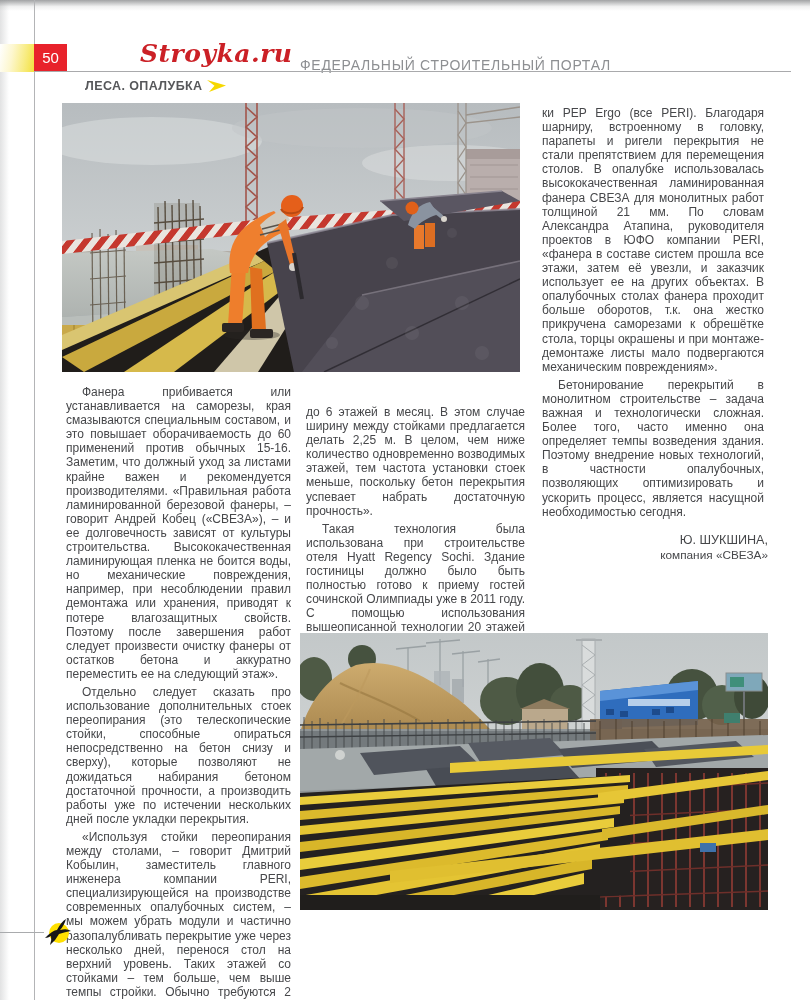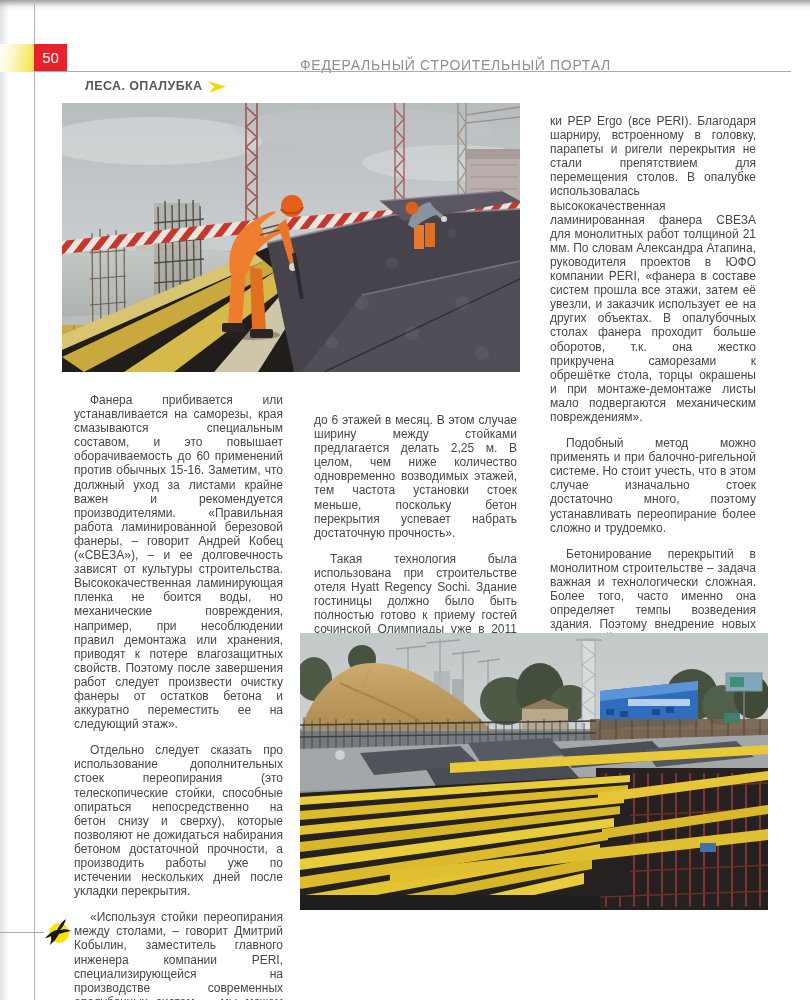--- a/index.html
+++ b/index.html
@@ -15,24 +15,24 @@
   .hrule{position:absolute;left:34px;top:71px;width:757px;height:1px;background:#a9aaac;}
   
   .yellow-strip{position:absolute;left:0;top:44px;width:34px;height:28px;
                 background:linear-gradient(100deg,#ffffff 0%,#fdf7cf 35%,#f8ec83 70%,#f3e13e 100%);}
   .page-num{position:absolute;left:34px;top:44px;width:33px;height:28px;background:#e8222b;
             color:#fff;font-size:15px;line-height:28px;text-align:center;}
   .brand{position:absolute;left:140px;top:39px;font-family:"DejaVu Serif",serif;
          font-style:italic;font-weight:bold;font-size:25px;color:#cb2026;letter-spacing:.5px;}
   .tagline{position:absolute;left:300px;top:57px;font-size:14px;letter-spacing:.7px;color:#8d8f92;}
   .section{position:absolute;left:85px;top:79px;font-size:12.5px;font-weight:bold;
-           color:#56575a;letter-spacing:.4px;display:flex;align-items:flex-end;gap:5px;}
+           color:#56575a;letter-spacing:.4px;display:flex;align-items:center;gap:5px;}
   
   .col{position:absolute;color:#46474a;font-size:12px;line-height:14.1px;text-align:justify;}
-  .col p{margin:12px;text-indent:16px;}
+  .col p{margin:4px;text-indent:16px;}
   .col p.cont{text-indent:0;}
   .col1{left:62px;top:381px;width:233px;}
   .col2{left:302px;top:401px;width:227px;}
   .col3{left:538px;top:102px;width:230px;}
   .sig{margin-top:14px;text-align:right;}
   .sig-name{font-size:12.6px;line-height:15px;}
   .sig-org{font-size:11.8px;line-height:15px;}
   
   .photo{position:absolute;display:block;}
   .photo-top{left:62px;top:103px;}
@@ -47,20 +47,21 @@
 <body>
 
 <div class="page">
 
   <div class="edge-top"></div>
   <div class="edge-left"></div>
   <div class="vrule"></div>
 
   <div class="yellow-strip"></div>
   <div class="page-num">50</div>
+  <div class="brand">Stroyka.ru</div>
   <div class="tagline">ФЕДЕРАЛЬНЫЙ СТРОИТЕЛЬНЫЙ ПОРТАЛ</div>
   <div class="hrule"></div>
   <div class="section">
     <span>ЛЕСА. ОПАЛУБКА</span>
     <svg width="19" height="12" viewBox="0 0 19 12" aria-hidden="true">
       <polygon points="0,0 19,5.5 2,12 7.5,5.8" fill="#f6d800"></polygon>
     </svg>
   </div>
 
   <svg class="photo photo-top" role="img" width="458" height="269" viewBox="0 0 458 269" aria-label="Рабочие в оранжевых комбинезонах укладывают листы ламинированной фанеры на опалубку перекрытия">
@@ -234,21 +235,20 @@
     <p>Отдельно следует сказать про использование дополнительных стоек переопирания (это телескопические стойки, способные опираться непосредственно на бетон снизу и сверху), которые позволяют не дожидаться набирания бетоном достаточной прочности, а производить работы уже по истечении нескольких дней после укладки перекрытия.</p>
     <p>«Используя стойки переопирания между столами, – говорит Дмитрий Кобылин, заместитель главного инженера компании PERI, специализирующейся на производстве современных опалубочных систем, – мы можем убрать модули и частично разопалубливать перекрытие уже через несколько дней, перенося стол на верхний уровень. Таких этажей со стойками – тем больше, чем выше темпы стройки. Обычно требуются 2 комплекта, что обеспечивает скорость в 4 этажа в месяц, однако есть возможность ее увеличить</p>
   </div>
   <div class="col col2">
     <p class="cont">до 6 этажей в месяц. В этом случае ширину между стойками предлагается делать 2,25 м. В целом, чем ниже количество одновременно возводимых этажей, тем частота установки стоек меньше, поскольку бетон перекрытия успевает набрать достаточную прочность».</p>
     <p>Такая технология была использована при строительстве отеля Hyatt Regency Sochi. Здание гостиницы должно было быть полностью готово к приему гостей сочинской Олимпиады уже в 2011 году. С помощью использования вышеописанной технологии 20 этажей были возведены за 5 месяцев.</p>
     <p>Опалубочные столы использовались на перекрытиях сразу двух этажей. Для сборки столов применялись балки-фермы GT 24, балки со сплошной стенкой VT 20K и стой-</p>
   </div>
   <div class="col col3">
     <p class="cont">ки PEP Ergo (все PERI). Благодаря шарниру, встроенному в головку, парапеты и ригели перекрытия не стали препятствием для перемещения столов. В опалубке использовалась высококачественная ламинированная фанера СВЕЗА для монолитных работ толщиной 21 мм. По словам Александра Атапина, руководителя проектов в ЮФО компании PERI, «фанера в составе систем прошла все этажи, затем её увезли, и заказчик использует ее на других объектах. В опалубочных столах фанера проходит больше оборотов, т.к. она жестко прикручена саморезами к обрешётке стола, торцы окрашены и при монтаже-демонтаже листы мало подвергаются механическим повреждениям».</p>
-    <p>Подобный метод можно применять и при балочно-ригельной системе. Но стоит учесть, что в этом случае изначально стоек достаточно много, поэтому устанавливать переопирание более сложно и трудоемко.</p>
     <p>Бетонирование перекрытий в монолитном строительстве – задача важная и технологически сложная. Более того, часто именно она определяет темпы возведения здания. Поэтому внедрение новых технологий, в частности опалубочных, позволяющих оптимизировать и ускорить процесс, является насущной необходимостью сегодня.</p>
     <div class="sig">
       <div class="sig-name">Ю. ШУКШИНА,</div>
       <div class="sig-org">компания «СВЕЗА»</div>
     </div>
   </div>
 
   <svg class="photo photo-bottom" role="img" width="468" height="277" viewBox="0 0 468 277" aria-label="Опалубочные столы с жёлтыми балками и тёмной фанерой на строительной площадке">
     <defs>
       <linearGradient id="skyB" x1="0" y1="0" x2="0" y2="1">

